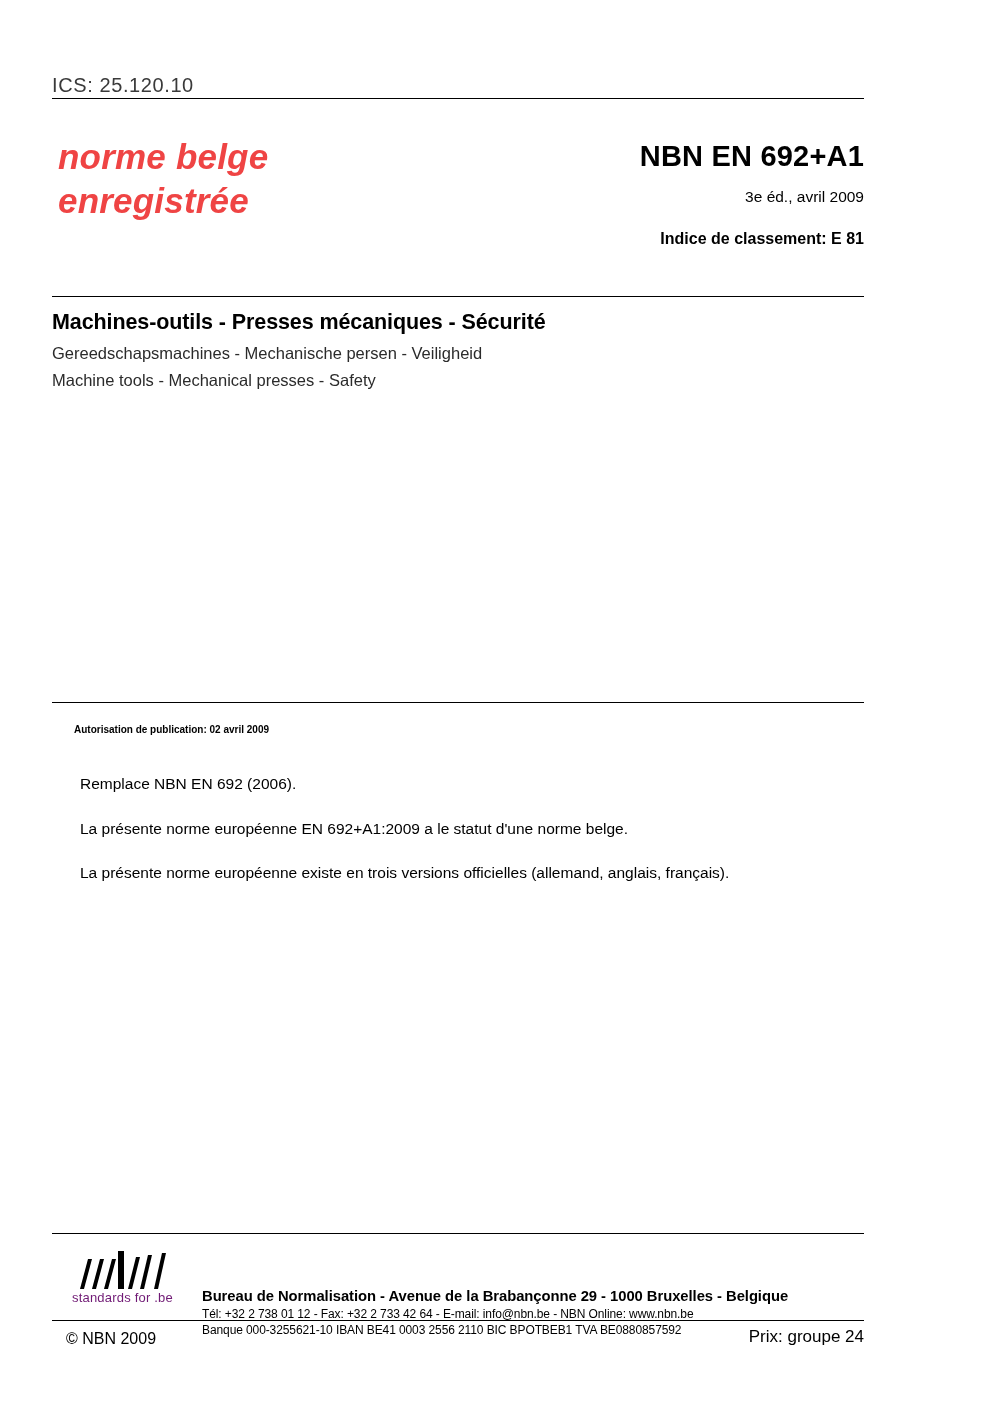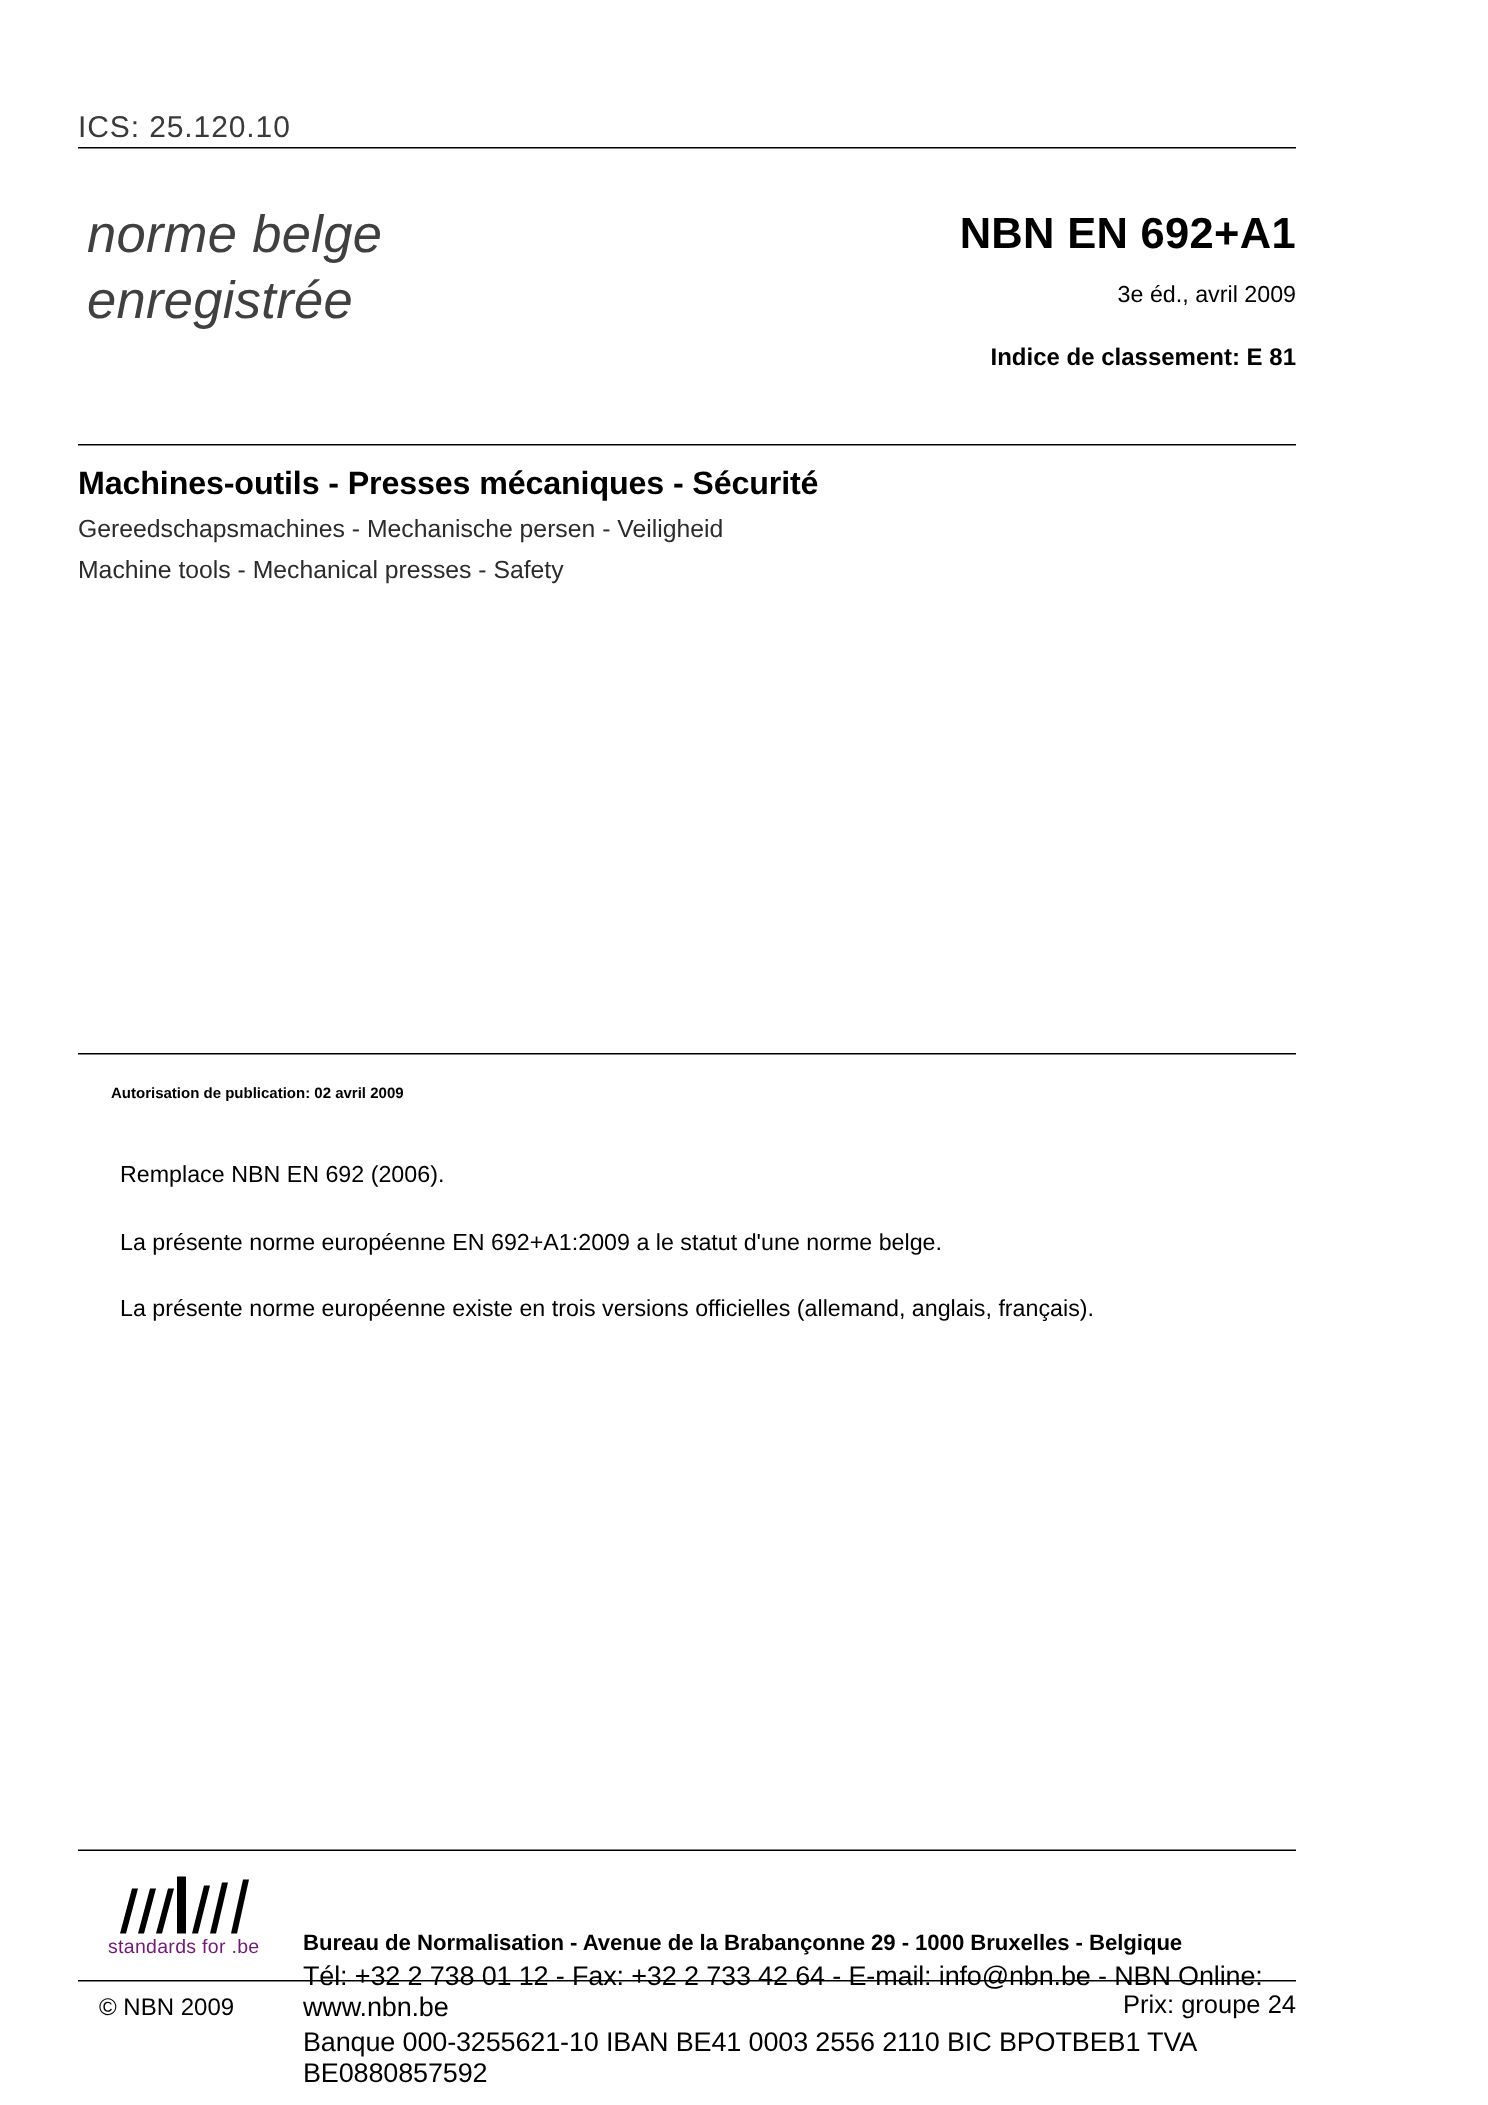--- a/index.html
+++ b/index.html
@@ -52,22 +52,22 @@
   .rule-footer { top: 1233px; }
   .rule-footer2 { top: 1320px; }
 
   
   .brand {
     position: absolute;
     top: 135px;
     left: 6px;
     font-size: 35px;
     font-style: italic;
-    font-weight: normal;
-    color: #404040;
+    font-weight: bold;
+    color: #ef4444;
     line-height: 1.27;
     letter-spacing: 0.2px;
   }
   .brand span { display: block; }
 
   .std-number {
     position: absolute;
     top: 140px;
     right: 0;
     font-size: 29px;
@@ -160,21 +160,21 @@
     width: 670px;
   }
   .footer-line-1 {
     font-size: 14.8px;
     font-weight: bold;
     letter-spacing: -0.05px;
     margin-bottom: 3px;
     margin-top: 48px;
   }
   .footer-line-2, .footer-line-3 {
-    font-size: 18px;
+    font-size: 12px;
     letter-spacing: -0.1px;
     margin-bottom: 2px;
   }
 
   .copyright {
     position: absolute;
     left: 14px;
     top: 1330px;
     font-size: 16px;
   }

